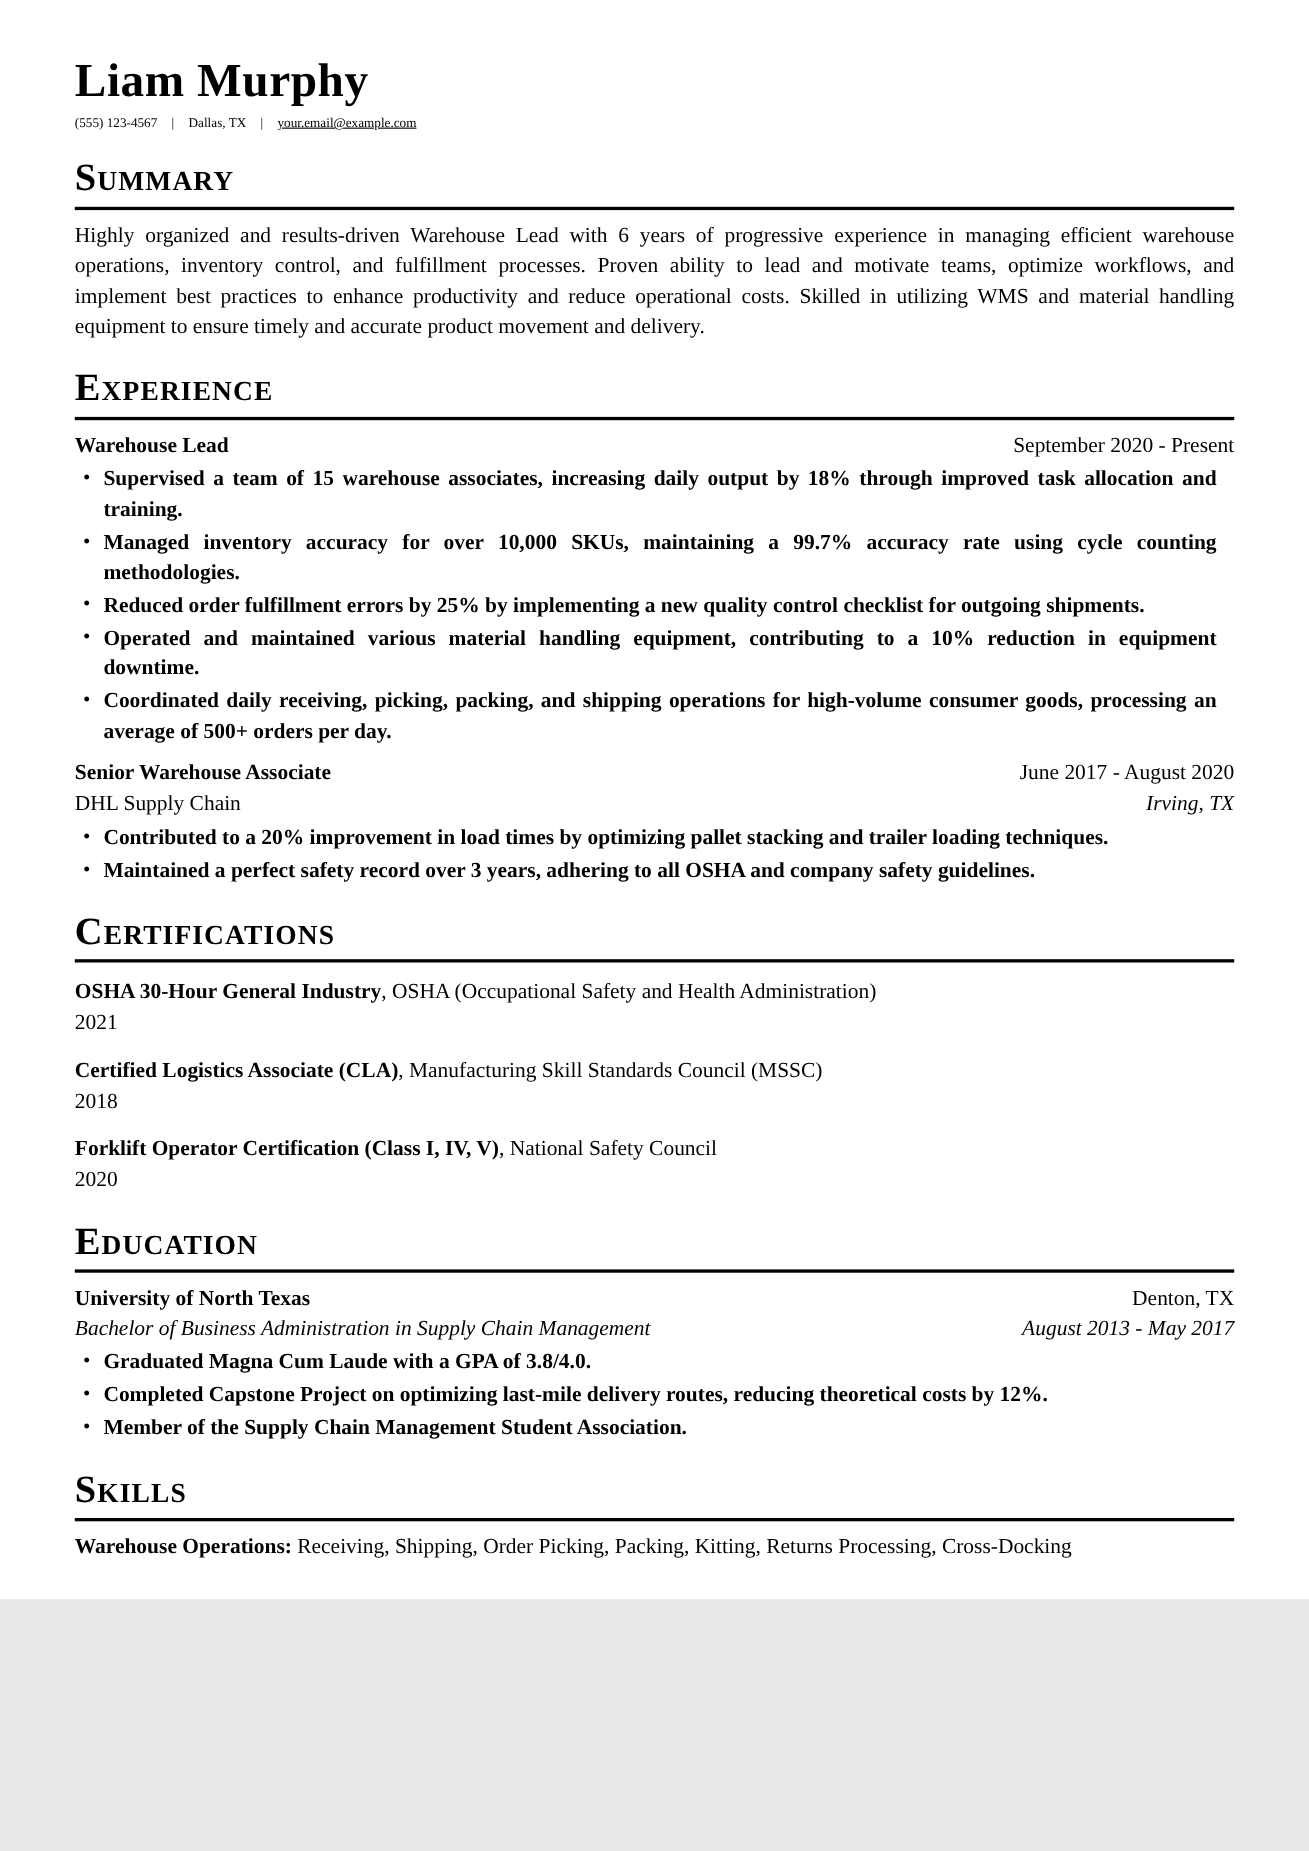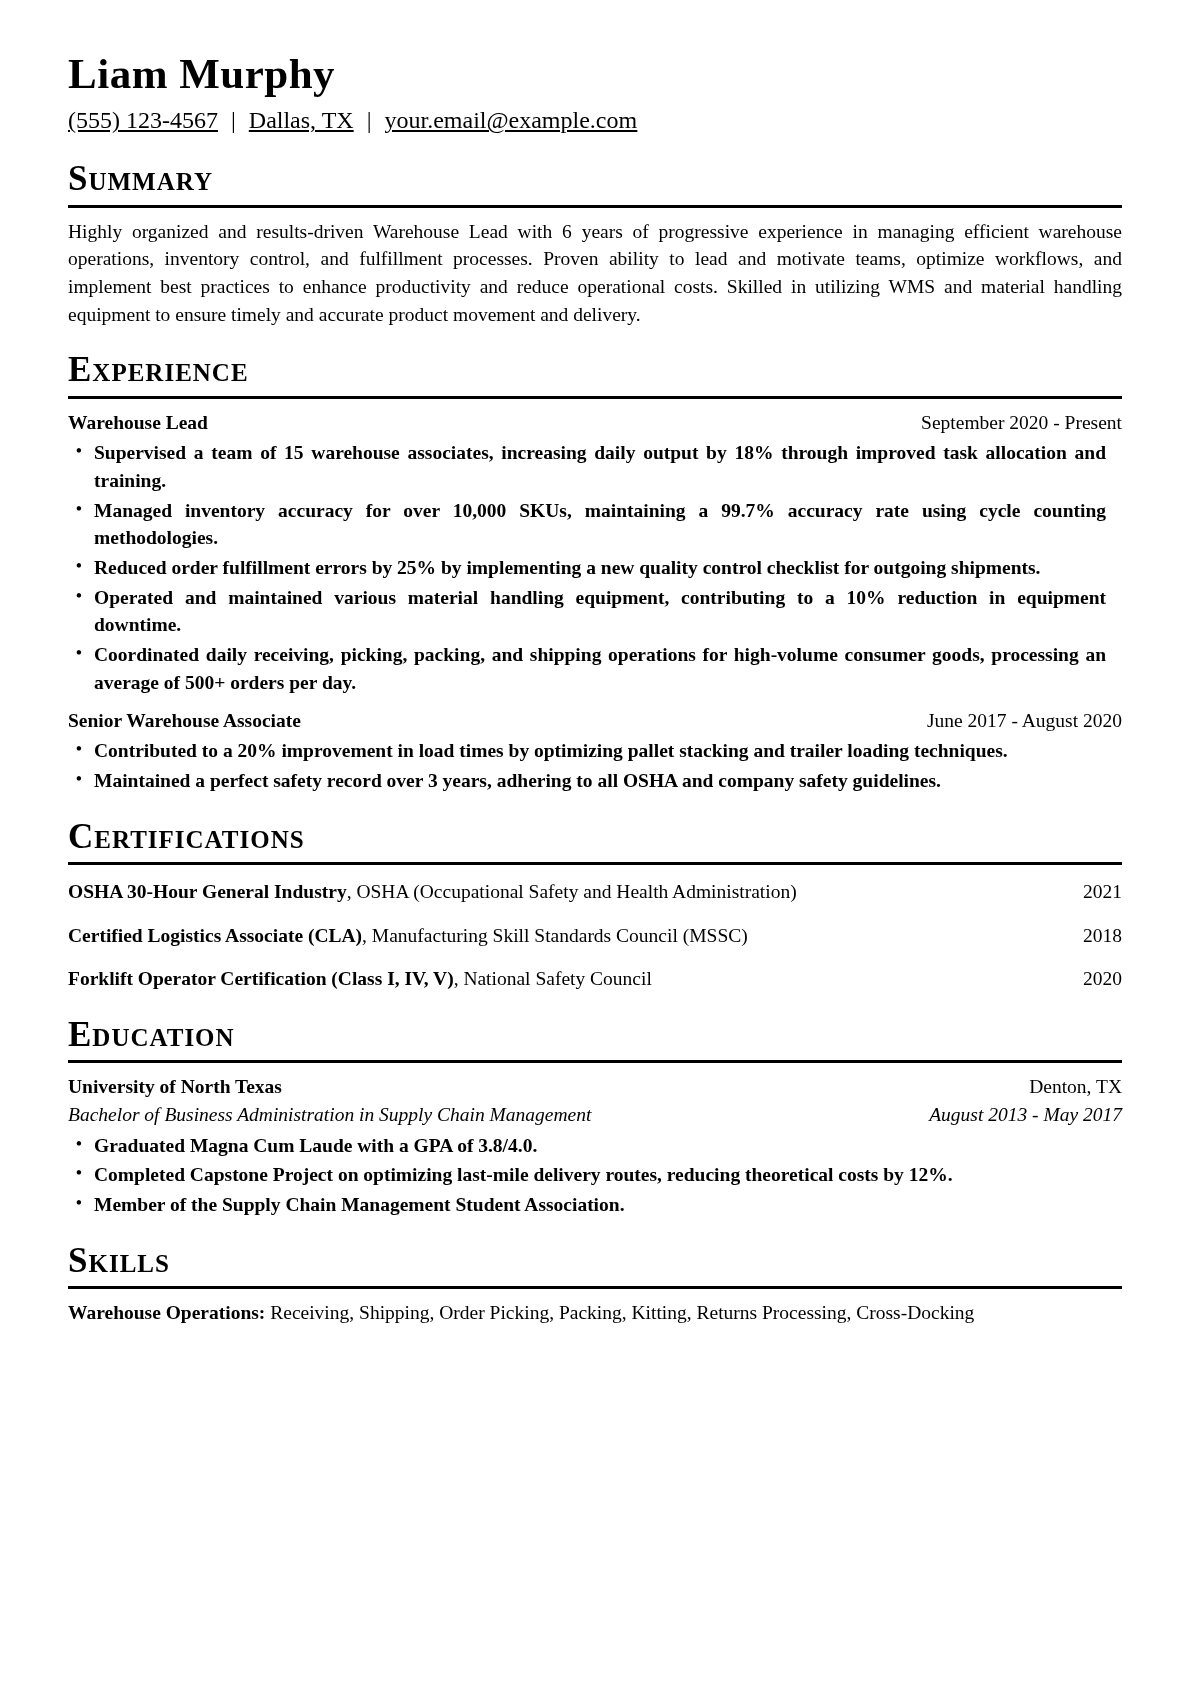--- a/index.html
+++ b/index.html
@@ -1,38 +1,37 @@
 <!DOCTYPE html>
 <html><head>
 <meta charset="utf-8">
 <style>
   html, body { margin: 0; padding: 0; background: #e8e8e8; }
   .page {
     width: 1190px;
-    height: 1683px;
+    height: 1454px;
     margin: 0 auto;
     background: #ffffff;
     box-sizing: border-box;
     padding: 50px 68px 40px 68px;
     font-family: "Liberation Serif", "DejaVu Serif", serif;
     color: #000000;
     font-size: 19.5px;
     line-height: 1.42;
   }
   .name {
     font-size: 43px;
     font-weight: bold;
     margin: 0 0 6px 0;
     line-height: 1.1;
     letter-spacing: 0.5px;
   }
   .contact {
-    font-size: 24px;
+    font-size: 12px;
     margin-bottom: 14px;
-    text-decoration: underline;
   }
   .contact .sep { margin: 0 13px; }
   .email-link {
     color: #000000;
     text-decoration: underline;
     cursor: pointer;
   }
   .sec-title {
     font-variant: small-caps;
     font-weight: bold;
@@ -72,20 +71,21 @@
     position: absolute;
     left: -18px;
     top: 0px;
     font-size: 0.85em;
   }
   .cert-row {
     display: flex;
     justify-content: space-between;
     align-items: baseline;
     margin: 13px 0 16px 0;
+    flex-direction: column;
   }
   .cert-left { flex: 1; padding-right: 20px; }
   .skills-par { margin: 10px 0 0 0; }
 </style>
 </head>
 <body>
 
 <div class="page">
 
   <div class="name">Liam Murphy</div>
@@ -108,20 +108,24 @@
     <li>Supervised a team of 15 warehouse associates, increasing daily output by 18% through improved task allocation and training.</li>
     <li>Managed inventory accuracy for over 10,000 SKUs, maintaining a 99.7% accuracy rate using cycle counting methodologies.</li>
     <li>Reduced order fulfillment errors by 25% by implementing a new quality control checklist for outgoing shipments.</li>
     <li>Operated and maintained various material handling equipment, contributing to a 10% reduction in equipment downtime.</li>
     <li>Coordinated daily receiving, picking, packing, and shipping operations for high-volume consumer goods, processing an average of 500+ orders per day.</li>
   </ul>
 
   <div class="row">
     <span class="bold">Senior Warehouse Associate</span>
     <span>June 2017 - August 2020</span>
+  </div>
+  <div class="row">
+    <span>DHL Supply Chain</span>
+    <span class="italic">Irving, TX</span>
   </div>
   <ul class="bullets">
     <li>Contributed to a 20% improvement in load times by optimizing pallet stacking and trailer loading techniques.</li>
     <li>Maintained a perfect safety record over 3 years, adhering to all OSHA and company safety guidelines.</li>
   </ul>
 
   <div class="sec-title">Certifications</div>
   <div class="rule"></div>
 
   <div class="cert-row">

